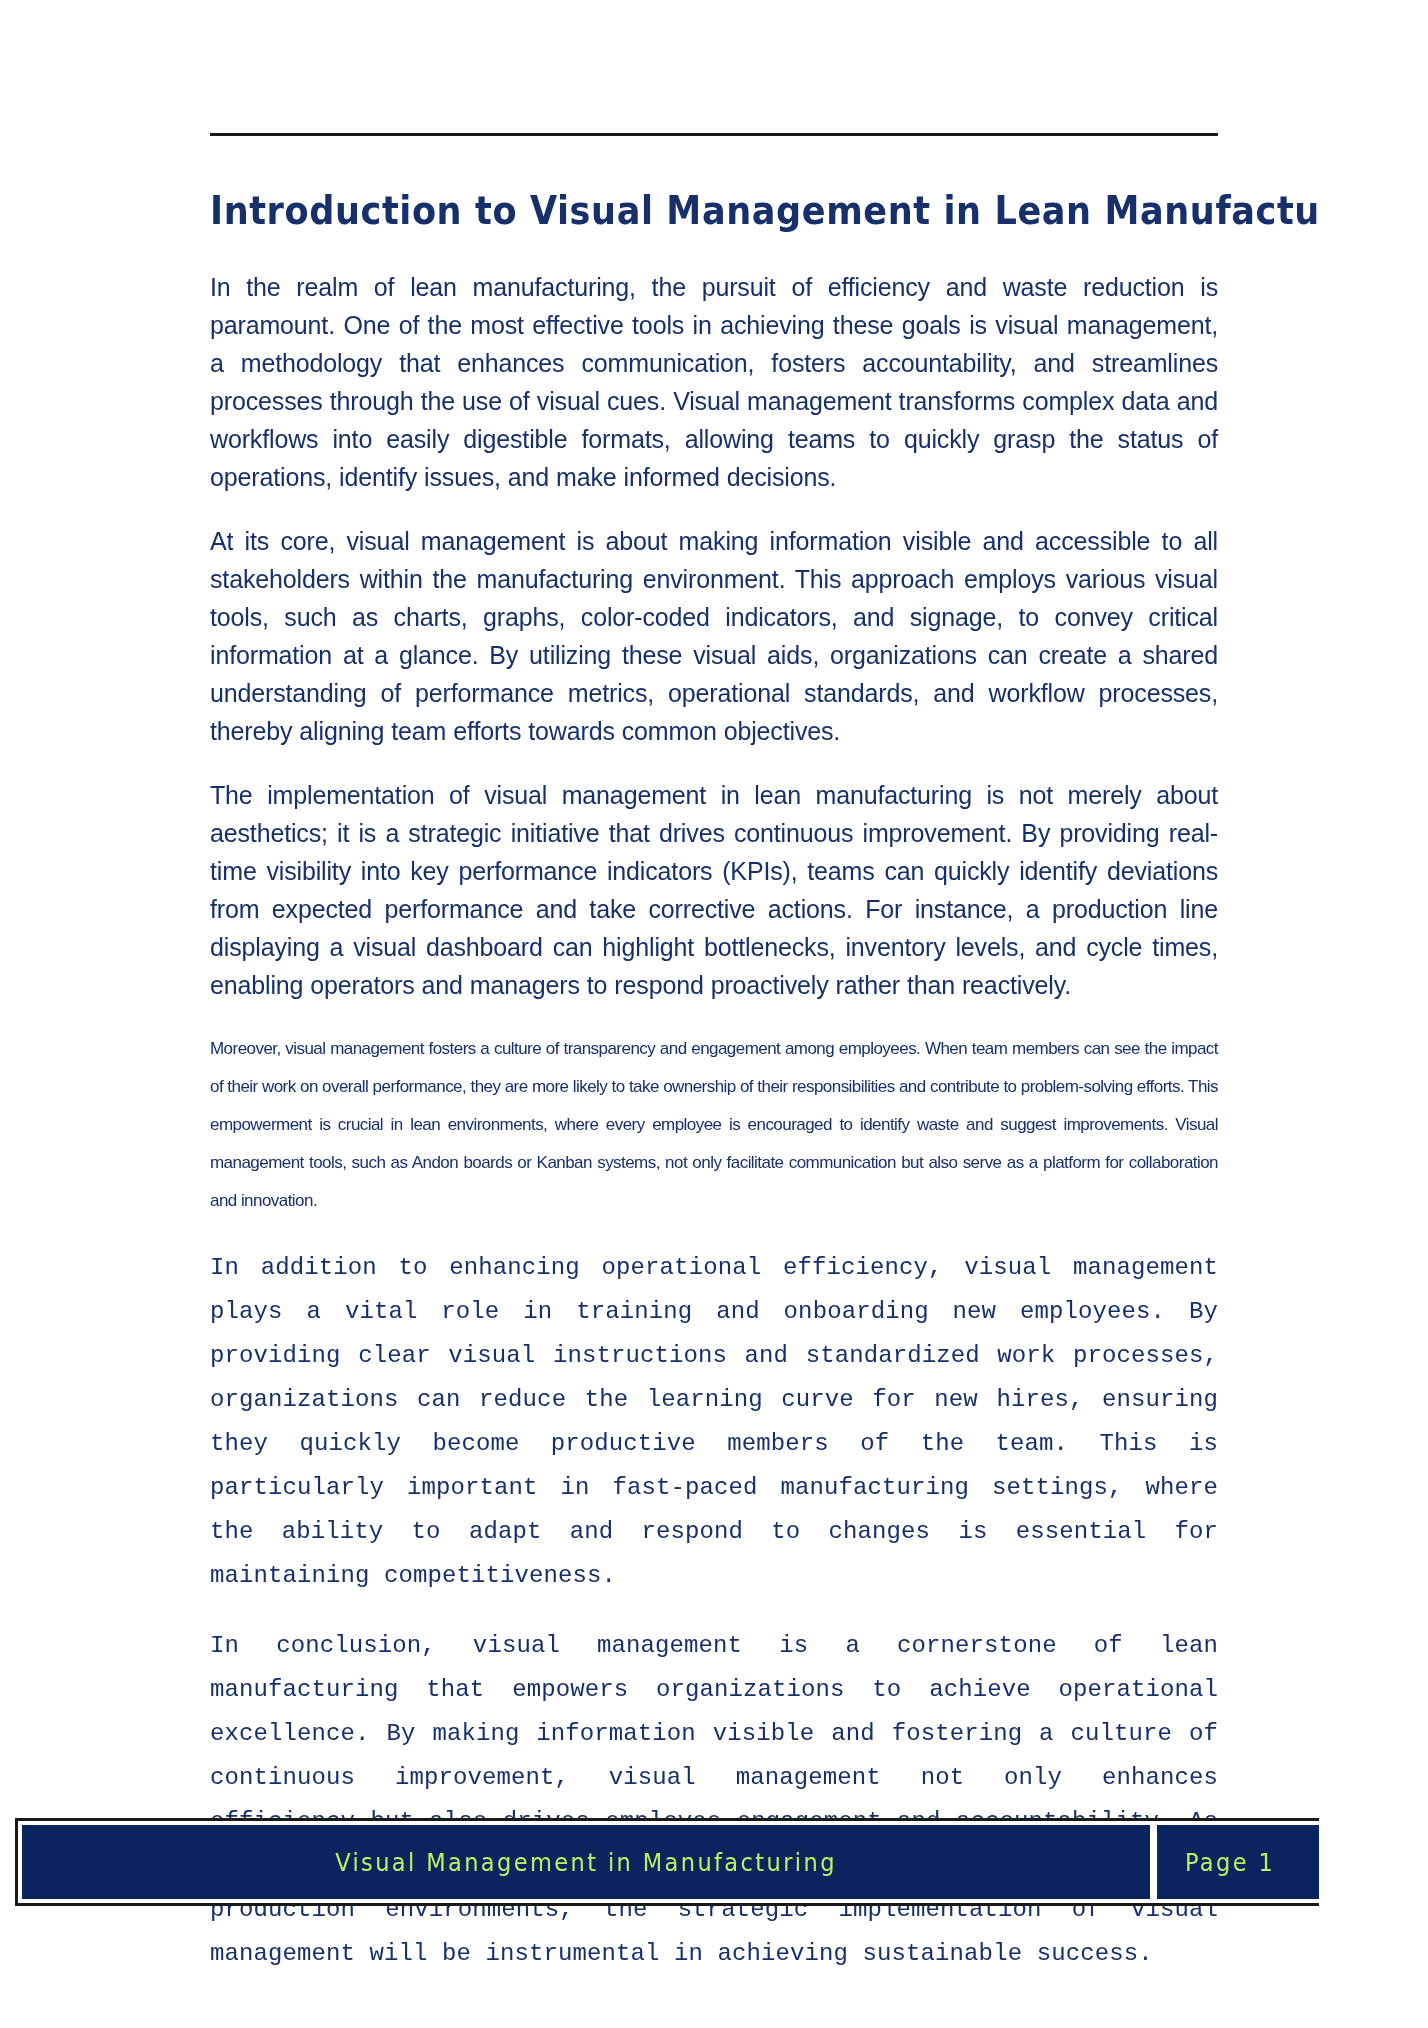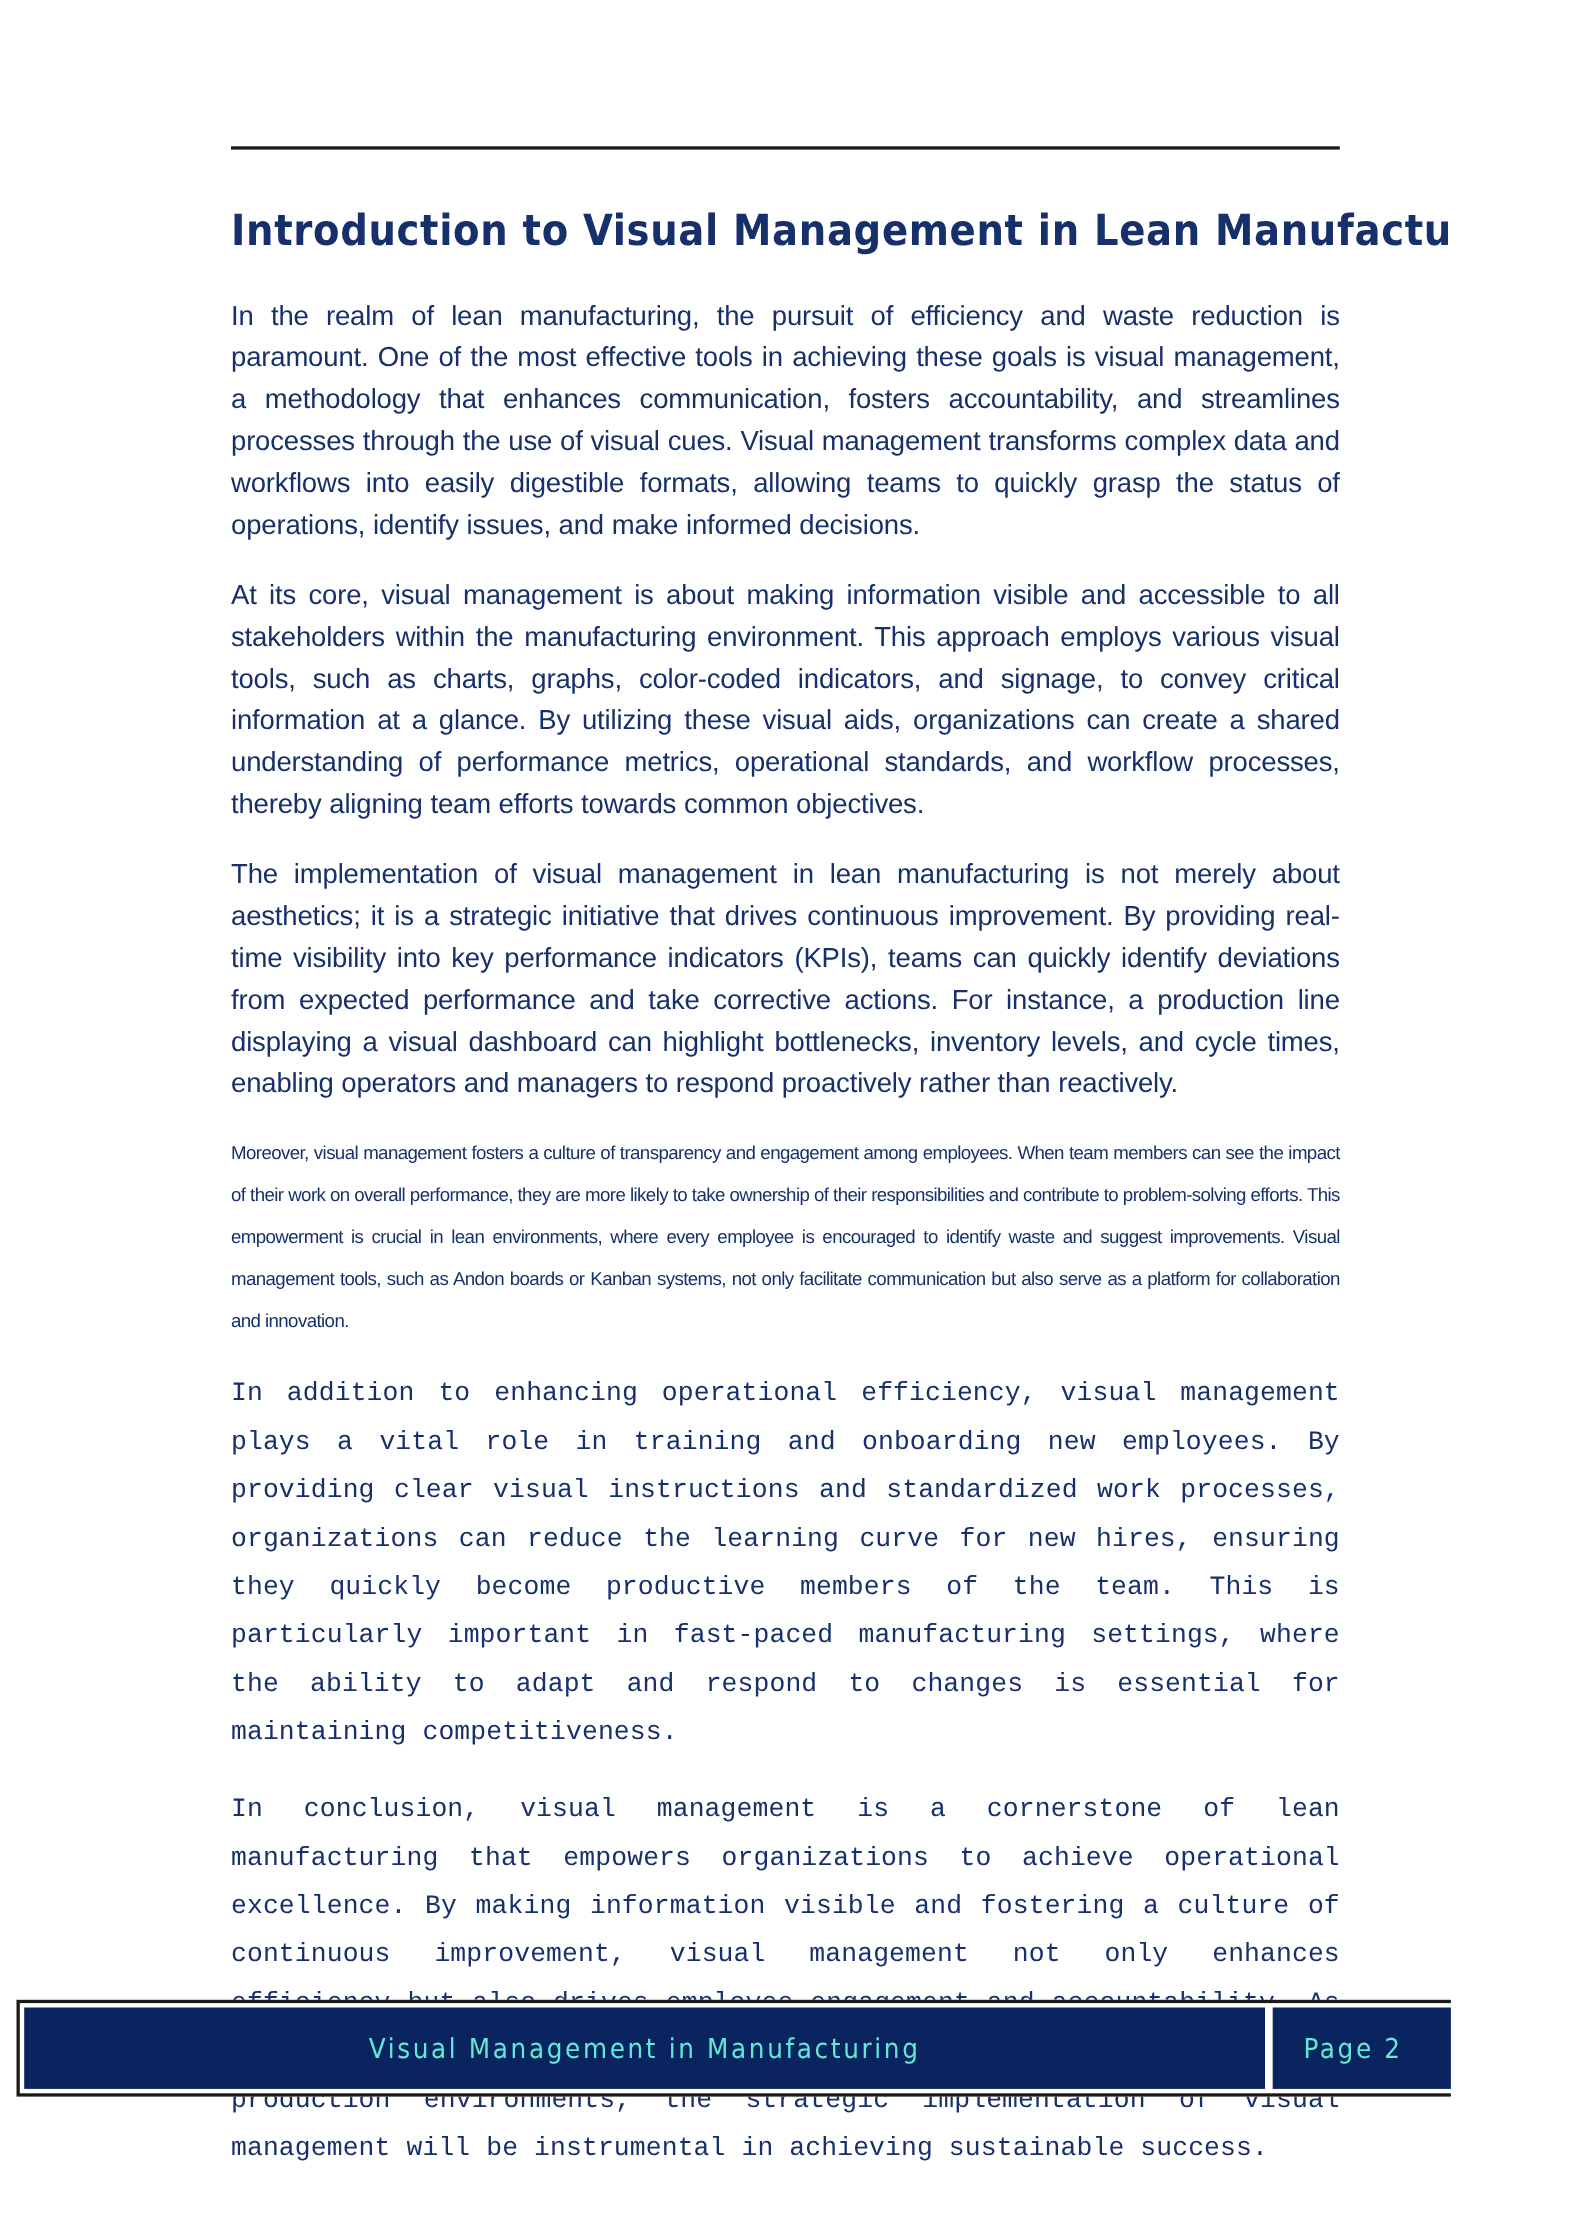--- a/index.html
+++ b/index.html
@@ -121,21 +121,21 @@
     flex: 1 1 auto;
     justify-content: flex-start;
     padding-left: 28px;
   }
 
   .footer-text {
     font-family: "DejaVu Sans Condensed", "Liberation Sans Narrow", "Liberation Sans", sans-serif;
     font-stretch: condensed;
     font-size: 25px;
     letter-spacing: 2.4px;
-    color: #5eead4;
+    color: #bef264;
     white-space: nowrap;
   }
 </style>
 </head>
 <body>
 
 <div class="page">
 
   <div class="header-rule"></div>
 
@@ -156,17 +156,17 @@
     <p class="para style-condensed">In conclusion, visual management is a cornerstone of lean manufacturing that empowers organizations to achieve operational excellence. By making information visible and fostering a culture of continuous improvement, visual management not only enhances efficiency but also drives employee engagement and accountability. As manufacturers continue to navigate the complexities of modern production environments, the strategic implementation of visual management will be instrumental in achieving sustainable success.</p>
 
   </div>
 
   <div class="footer">
     <div class="footer-cell footer-cell-title">
       <span class="footer-text">Visual Management in Manufacturing</span>
     </div>
     <div class="footer-divider"></div>
     <div class="footer-cell footer-cell-page">
-      <span class="footer-text">Page 2</span>
+      <span class="footer-text">Page 1</span>
     </div>
   </div>
 
 </div>
 
 </body></html>

